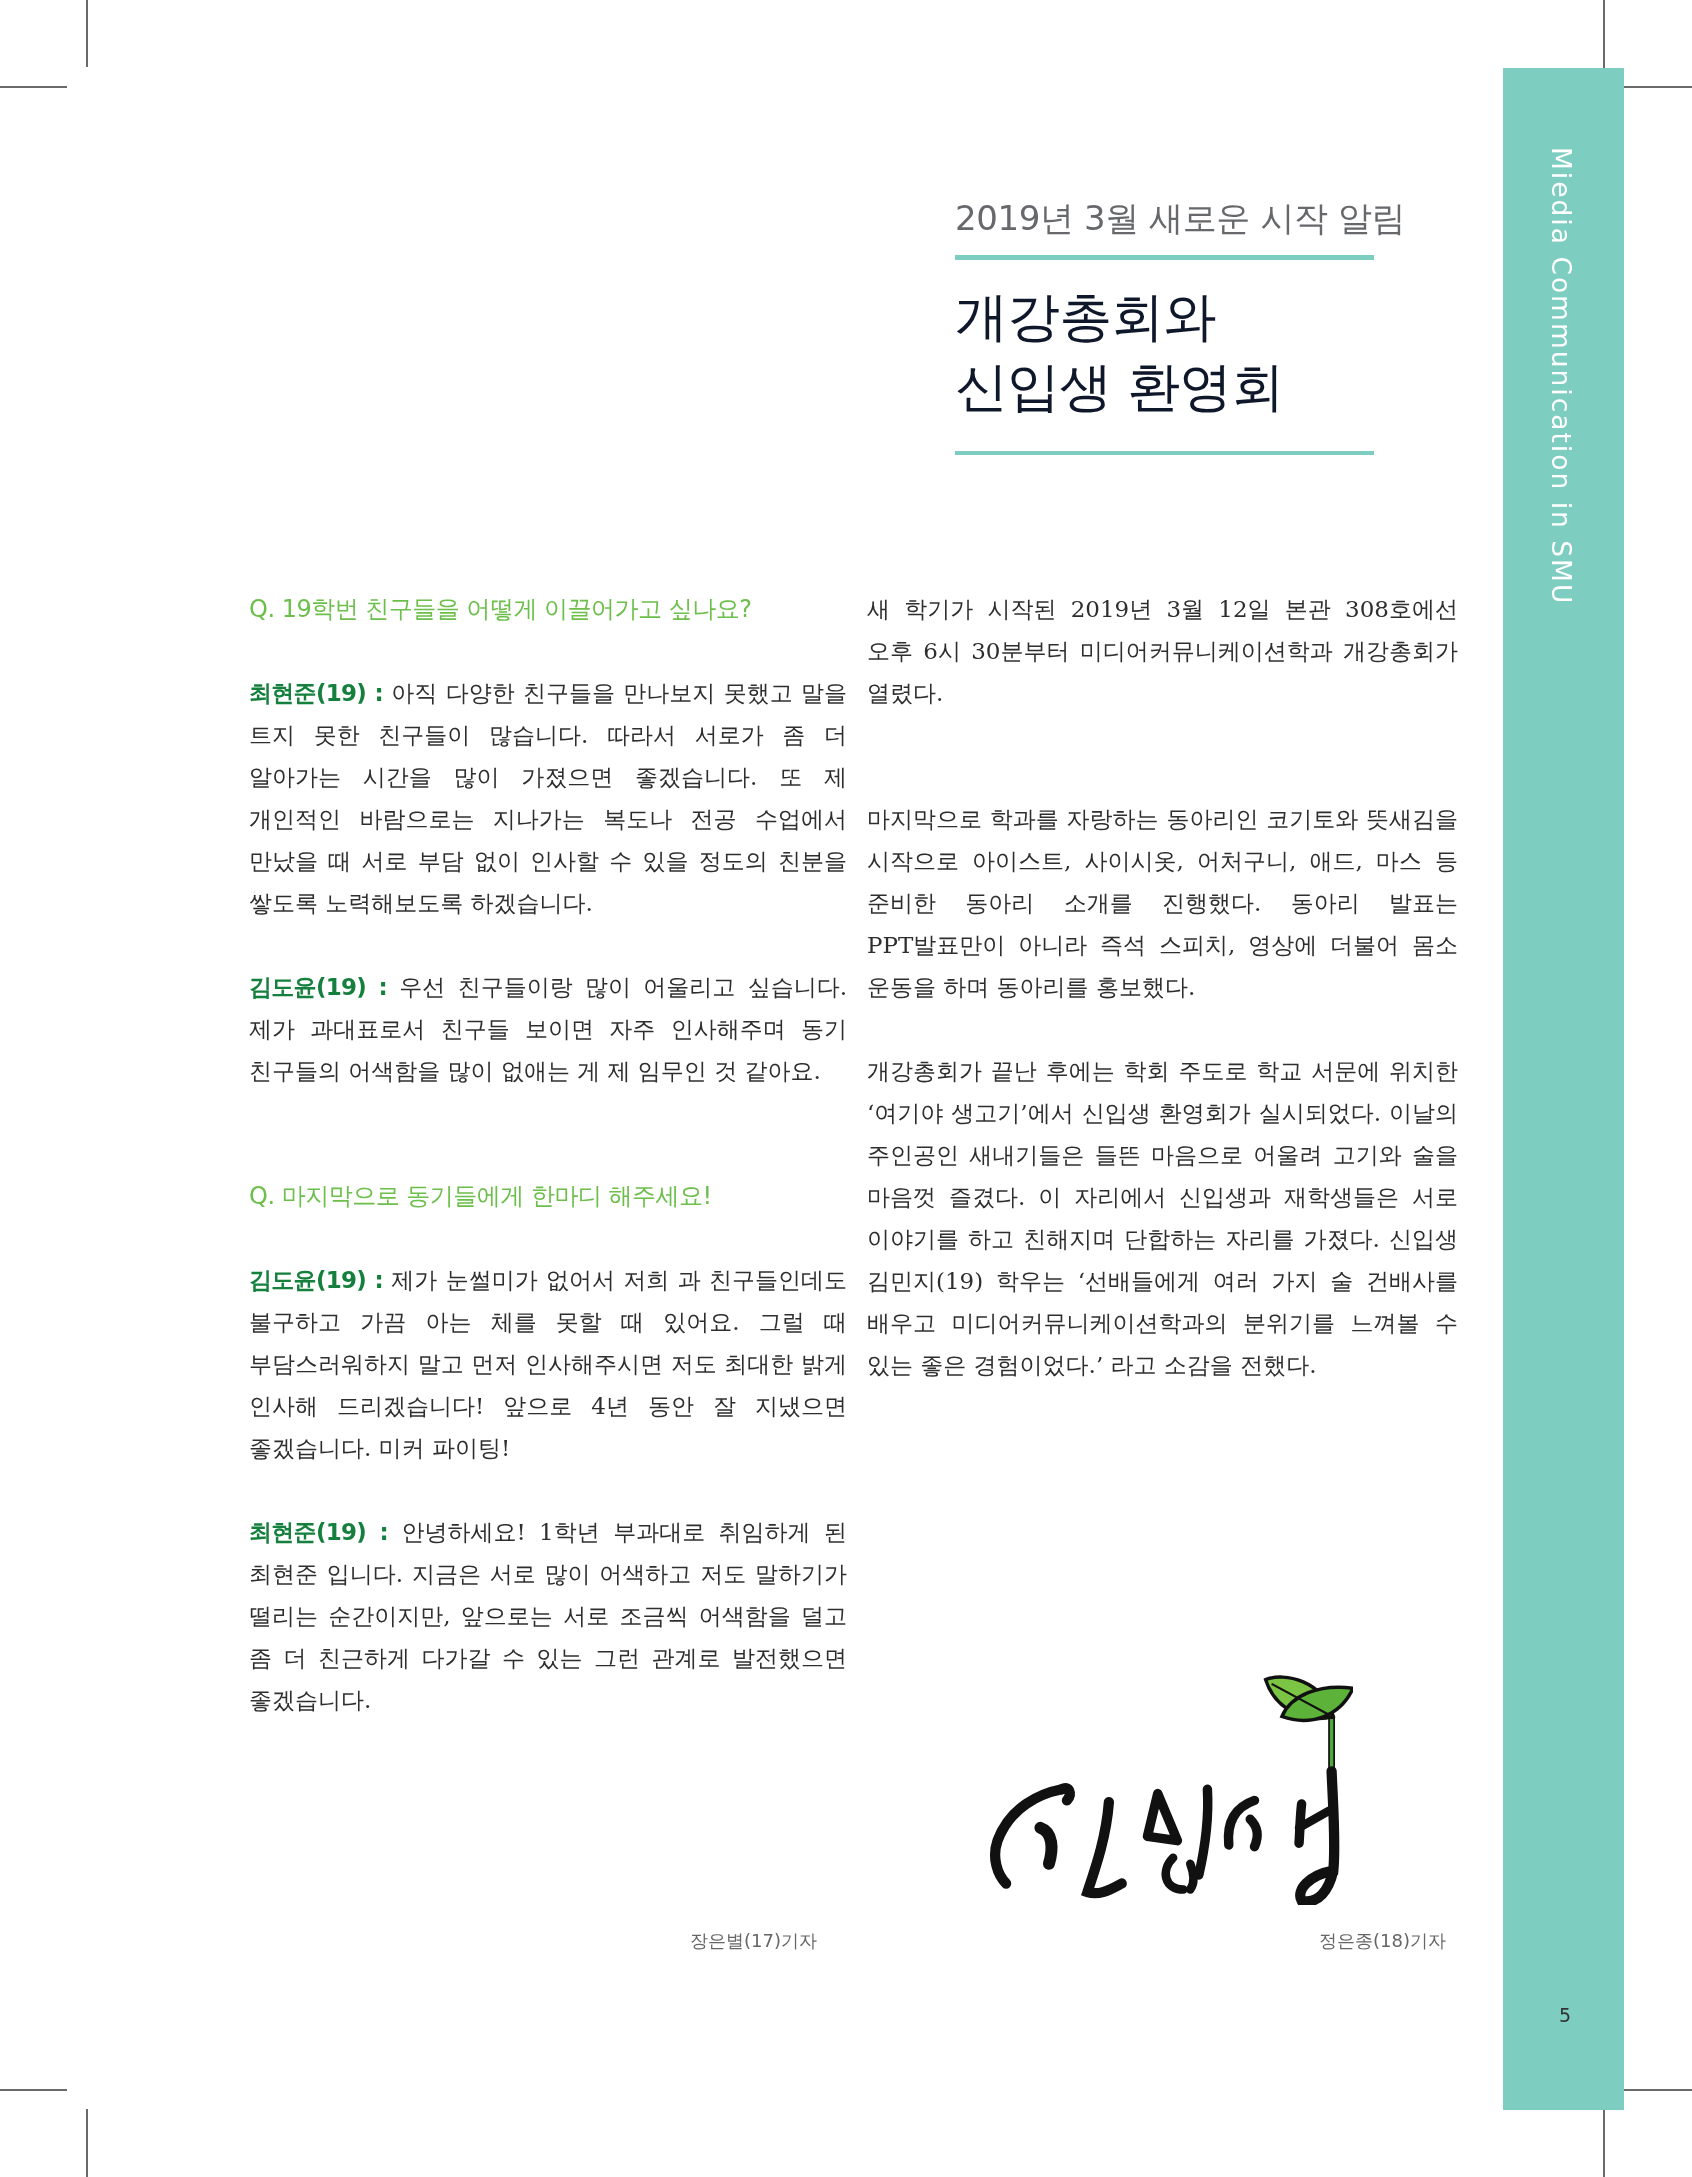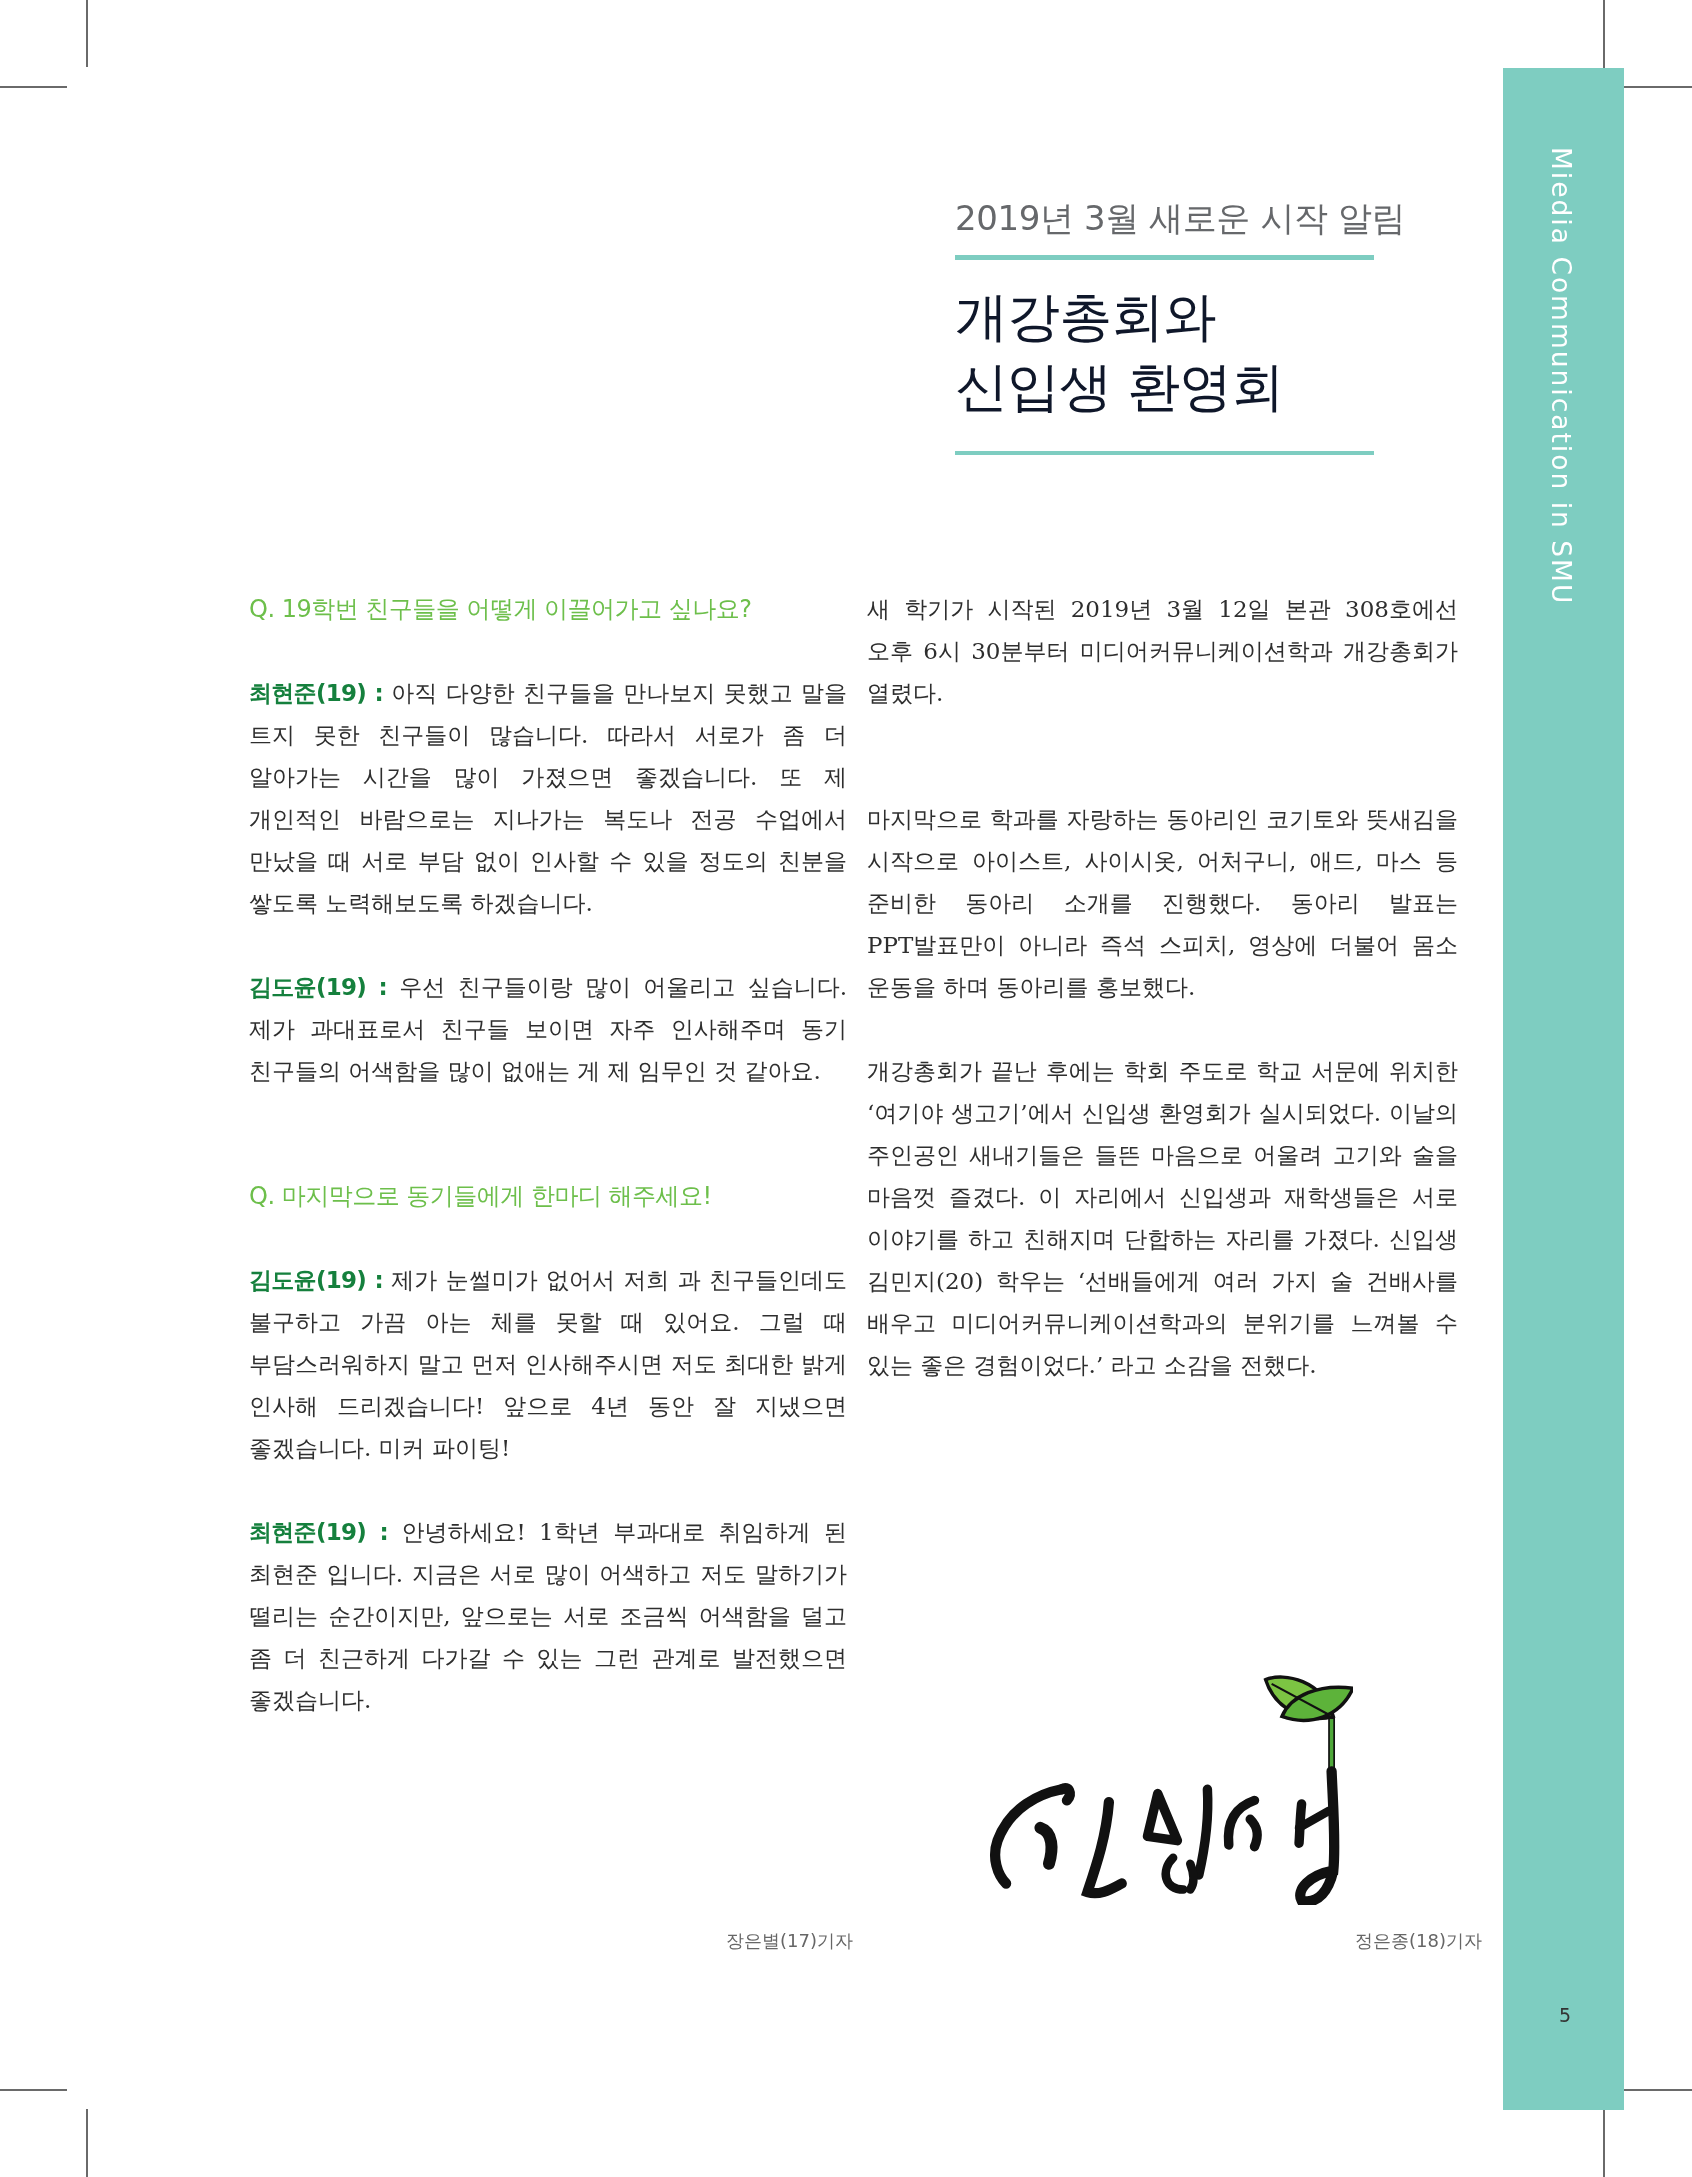--- a/index.html
+++ b/index.html
@@ -118,21 +118,20 @@
     }
     .gap1 { height: 42px; }
     .gap2 { height: 83px; }
 
     .byline {
       position: absolute;
       font-family: "DejaVu Sans", "Liberation Sans", sans-serif;
       font-size: 18px;
       color: #666666;
       white-space: nowrap;
-      margin-left: 36px;
     }
     .byline.left { left: 690px; top: 1929px; }
     .byline.right { left: 1319px; top: 1929px; }
 
     .sprout-art {
       position: absolute;
       left: 959px;
       top: 1665px;
       width: 394px;
       height: 240px;
@@ -178,21 +177,21 @@
   <div class="gap1"></div>
   <p class="para"><span class="speaker">최현준(19) :</span><span> 안녕하세요! 1학년 부과대로 취임하게 된 최현준 입니다. 지금은 서로 많이 어색하고 저도 말하기가 떨리는 순간이지만, 앞으로는 서로 조금씩 어색함을 덜고 좀 더 친근하게 다가갈 수 있는 그런 관계로 발전했으면 좋겠습니다.</span></p>
 </div>
 
 <div class="column right">
   <p class="para">새 학기가 시작된 2019년 3월 12일 본관 308호에선 오후   6시 30분부터 미디어커뮤니케이션학과 개강총회가 열렸다.</p>
   <div class="gap1"></div>
   <div class="gap1"></div>
   <p class="para">마지막으로 학과를 자랑하는 동아리인 코기토와 뜻새김을 시작으로 아이스트, 사이시옷, 어처구니, 애드, 마스 등 준비한 동아리 소개를 진행했다. 동아리 발표는 PPT발표만이 아니라 즉석 스피치, 영상에 더불어 몸소 운동을 하며 동아리를 홍보했다.</p>
   <div class="gap1"></div>
-  <p class="para">개강총회가 끝난 후에는 학회 주도로 학교 서문에 위치한 ‘여기야 생고기’에서 신입생 환영회가 실시되었다. 이날의 주인공인 새내기들은 들뜬 마음으로 어울려 고기와 술을 마음껏 즐겼다. 이 자리에서 신입생과 재학생들은 서로 이야기를 하고 친해지며 단합하는 자리를 가졌다. 신입생 김민지(20) 학우는 ‘선배들에게 여러 가지 술 건배사를 배우고 미디어커뮤니케이션학과의 분위기를 느껴볼 수 있는 좋은 경험이었다.’ 라고 소감을 전했다.</p>
+  <p class="para">개강총회가 끝난 후에는 학회 주도로 학교 서문에 위치한 ‘여기야 생고기’에서 신입생 환영회가 실시되었다. 이날의 주인공인 새내기들은 들뜬 마음으로 어울려 고기와 술을 마음껏 즐겼다. 이 자리에서 신입생과 재학생들은 서로 이야기를 하고 친해지며 단합하는 자리를 가졌다. 신입생 김민지(19) 학우는 ‘선배들에게 여러 가지 술 건배사를 배우고 미디어커뮤니케이션학과의 분위기를 느껴볼 수 있는 좋은 경험이었다.’ 라고 소감을 전했다.</p>
 </div>
 
 <div class="sprout-art">
   <svg width="394" height="240" viewBox="0 0 460 280">
 
     <path d="M358 17 C 380 8, 425 18, 437 60 C 410 68, 370 55, 358 17 Z" fill="#7cc443" stroke="#111" stroke-width="4"></path>
     <path d="M437 60 C 450 30, 490 20, 520 28" fill="none" stroke="#111" stroke-width="0"></path>
     <path d="M437 60 C 448 35, 480 22, 520 27 C 505 60, 470 72, 437 60 Z" fill="#5db33a" stroke="#111" stroke-width="4" transform="translate(-60,0)"></path>
     <path d="M365 22 L 432 58" stroke="#111" stroke-width="2.5" fill="none"></path>
 

